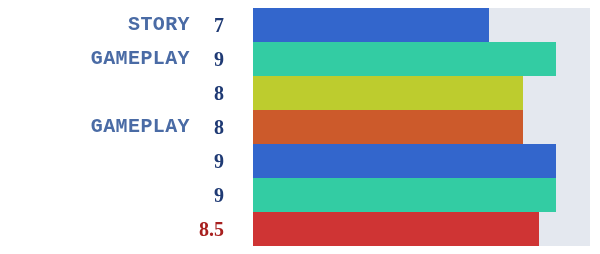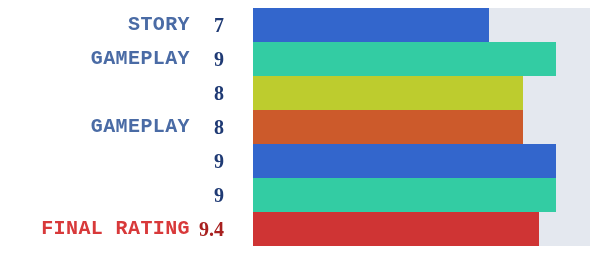--- a/index.html
+++ b/index.html
@@ -158,21 +158,18 @@
           <div class="bar-fill" style="width: 90%; background: rgb(51, 204, 163);"></div>
         </div>
         <div class="row-value-cell">
           <span class="row-value">9</span>
         </div>
       </div>
       <div class="row is-final">
         <div class="bar-track" style="background: rgb(228, 232, 239);">
           <div class="bar-fill" style="width: 85%; background: rgb(207, 52, 52);"></div>
         </div>
-        <div class="row-label-cell">
-          <span class="row-label">FINAL RATING</span>
-        </div>
         <div class="row-value-cell">
-          <span class="row-value">9.4</span>
+          <span class="row-value">8.5</span>
         </div>
       </div>
     </div>
 </div>
 
 </body></html>

